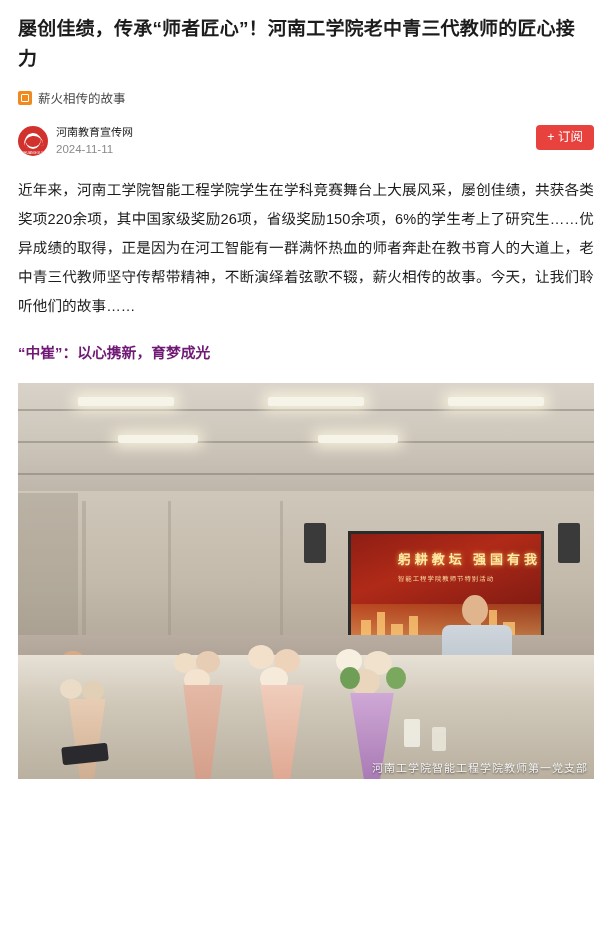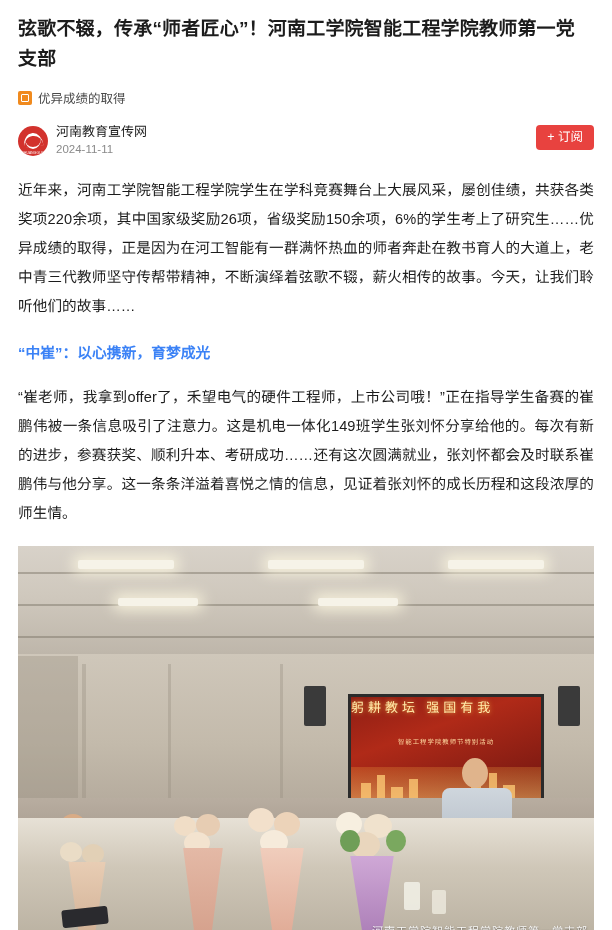--- a/index.html
+++ b/index.html
@@ -108,24 +108,23 @@
     letter-spacing: 0.2px;
     line-height: 5px;
   }
   .pub-meta {
     display: flex;
     flex-direction: column;
     justify-content: center;
     gap: 3px;
   }
   .pub-name {
-    font-size: 13px;
+    font-size: 11px;
     color: #1c1c1c;
     line-height: 15px;
-    font-family: Liberation Mono, monospace;
   }
   .pub-date {
     font-size: 11.5px;
     color: #8a8a8a;
     line-height: 13px;
   }
   .subscribe-btn {
     background: #e8423f;
     color: #ffffff;
     font-size: 12.5px;
@@ -142,21 +141,21 @@
     line-height: 29px;
     color: #1c1c1c;
     margin: 0 0 18px 0;
     text-align: justify;
     letter-spacing: 0.1px;
   }
   .section-h {
     font-size: 14.8px;
     line-height: 28px;
     font-weight: 700;
-    color: #3b82f6;
+    color: #701a75;
     margin: 0 0 16px 0;
   }
   .photo-wrap {
     width: 576px;
     margin: 4px 0 0 0;
     position: relative;
   }
   .photo {
     width: 576px;
     height: 396px;
@@ -187,22 +186,22 @@
   }
   
   .ph-screen {
     position: absolute; left: 330px; top: 148px; width: 196px; height: 110px;
     background: linear-gradient(160deg,#8e1e14 0%, #b02a18 35%, #6e1510 100%);
     border: 3px solid #2b2b2b;
     box-sizing: border-box;
     overflow: hidden;
   }
   .ph-screen .s-title {
-    position: absolute; top: 0; left: 0; right: 0; text-align: left;
-    color: #ffe9a8; font-size: 13px; font-weight: 400; letter-spacing: 4px;
+    position: absolute; top: 15px; left: 0; right: 0; text-align: right;
+    color: #ffe9a8; font-size: 13px; font-weight: 700; letter-spacing: 4px;
     text-shadow: 0 0 5px rgba(255,200,80,0.9);
     font-family: "Liberation Serif", serif;
   }
   .ph-screen .s-sub {
     position: absolute; top: 40px; left: 0; right: 0; text-align: center;
     color: #ffd9a0; font-size: 6.4px; letter-spacing: 1px;
   }
   .ph-screen .s-city {
     position: absolute; bottom: 0; left: 0; right: 0; height: 34px;
     background: linear-gradient(180deg, rgba(240,160,60,0.25), rgba(255,200,110,0.55));
@@ -238,25 +237,25 @@
     letter-spacing: 1px;
     text-shadow: 0 1px 2px rgba(0,0,0,0.55);
     white-space: nowrap;
   }
 </style>
 </head>
 <body>
 
 <div class="page">
 
-  <h1 class="article-title">弦歌不辍，传承“师者匠心”！河南工学院智能工程学院教师第一党支部</h1>
+  <h1 class="article-title">屡创佳绩，传承“师者匠心”！河南工学院老中青三代教师的匠心接力</h1>
 
   <div class="source-row">
     <span class="qiangguo-badge"></span>
-    <span class="source-text">优异成绩的取得</span>
+    <span class="source-text">薪火相传的故事</span>
   </div>
 
   <div class="publisher-row">
     <div class="publisher-left">
       <div class="avatar">
         <span class="swoosh"></span>
         <span class="swoosh2"></span>
         <span class="label">SHUANGGUO</span>
       </div>
       <div class="pub-meta">
@@ -264,21 +263,20 @@
         <span class="pub-date">2024-11-11</span>
       </div>
     </div>
     <button class="subscribe-btn">+ 订阅</button>
   </div>
 
   <p class="body-p">近年来，河南工学院智能工程学院学生在学科竞赛舞台上大展风采，屡创佳绩，共获各类奖项220余项，其中国家级奖励26项，省级奖励150余项，6%的学生考上了研究生……优异成绩的取得，正是因为在河工智能有一群满怀热血的师者奔赴在教书育人的大道上，老中青三代教师坚守传帮带精神，不断演绎着弦歌不辍，薪火相传的故事。今天，让我们聆听他们的故事……</p>
 
   <h2 class="section-h">“中崔”：以心携新，育梦成光</h2>
 
-  <p class="body-p">“崔老师，我拿到offer了，禾望电气的硬件工程师，上市公司哦！”正在指导学生备赛的崔鹏伟被一条信息吸引了注意力。这是机电一体化149班学生张刘怀分享给他的。每次有新的进步，参赛获奖、顺利升本、考研成功……还有这次圆满就业，张刘怀都会及时联系崔鹏伟与他分享。这一条条洋溢着喜悦之情的信息，见证着张刘怀的成长历程和这段浓厚的师生情。</p>
 
   <div class="photo-wrap">
     <div class="photo">
 
       <div class="ph-ceiling"></div>
       <div class="ph-ceil-line" style="top:26px;"></div>
       <div class="ph-ceil-line" style="top:58px;"></div>
       <div class="ph-ceil-line" style="top:90px;"></div>
 
       <div class="ph-light" style="left:60px; top:14px; width:96px; height:9px;"></div>

